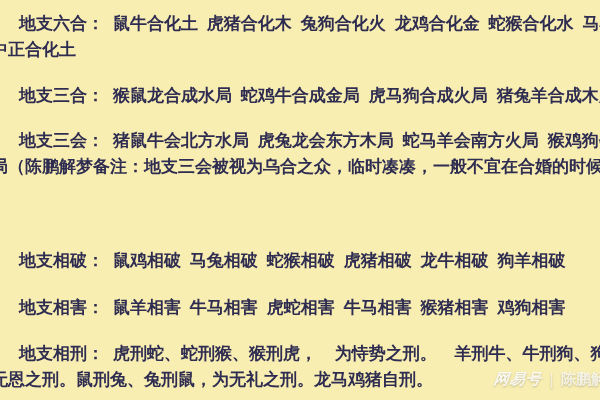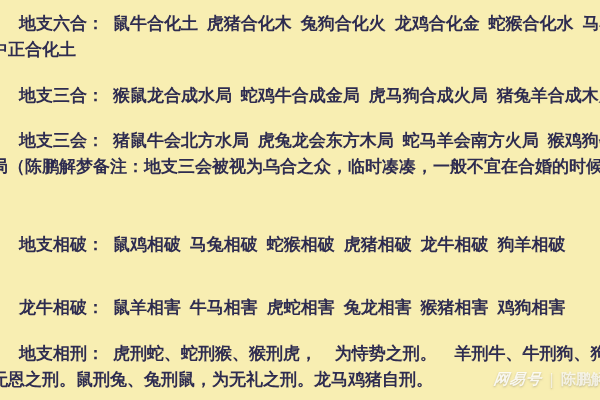--- a/index.html
+++ b/index.html
@@ -23,21 +23,21 @@
     white-space: pre;
     word-spacing: 3px;
     letter-spacing: 0px;
   }
   .l1  { top: 13px;  left: 19px; }
   .l2  { top: 39px;  left: -9px; }
   .l3  { top: 85px;  left: 19px; }
   .l4  { top: 130px; left: 19px; }
   .l5  { top: 156px; left: -9px; }
   .l6  { top: 203px; left: 19px; }
-  .l7  { top: 234px; left: 19px; }
+  .l7  { top: 250px; left: 19px; }
   .l8  { top: 297px; left: 19px; }
   .l9  { top: 343px; left: 19px; }
   .l10 { top: 369px; left: -9px; }
   .watermark {
     position: absolute;
     top: 369px;
     left: 494px;
     display: flex;
     align-items: center;
     gap: 7px;
@@ -64,21 +64,21 @@
 </head>
 <body>
 
 <div class="canvas">
   <div class="line l1">地支六合： 鼠牛合化土 虎猪合化木 兔狗合化火 龙鸡合化金 蛇猴合化水 马羊为阴阳</div>
   <div class="line l2">中正合化土</div>
   <div class="line l3">地支三合： 猴鼠龙合成水局 蛇鸡牛合成金局 虎马狗合成火局 猪兔羊合成木局</div>
   <div class="line l4">地支三会： 猪鼠牛会北方水局 虎兔龙会东方木局 蛇马羊会南方火局 猴鸡狗会西方金</div>
   <div class="line l5">局（陈鹏解梦备注：地支三会被视为乌合之众，临时凑凑，一般不宜在合婚的时候考虑。</div>
   <div class="line l7">地支相破： 鼠鸡相破 马兔相破 蛇猴相破 虎猪相破 龙牛相破 狗羊相破</div>
-  <div class="line l8">龙牛相破： 鼠羊相害 牛马相害 虎蛇相害 兔龙相害 猴猪相害 鸡狗相害</div>
+  <div class="line l8">地支相害： 鼠羊相害 牛马相害 虎蛇相害 牛马相害 猴猪相害 鸡狗相害</div>
   <div class="line l9">地支相刑： 虎刑蛇、蛇刑猴、猴刑虎，  为恃势之刑。  羊刑牛、牛刑狗、狗刑羊，为</div>
   <div class="line l10">无恩之刑。鼠刑兔、兔刑鼠，为无礼之刑。龙马鸡猪自刑。</div>
 
   <div class="watermark">
     <span class="wm-logo">网易号</span>
     <span class="wm-divider">|</span>
     <span class="wm-author">陈鹏解梦</span>
   </div>
 </div>
 

